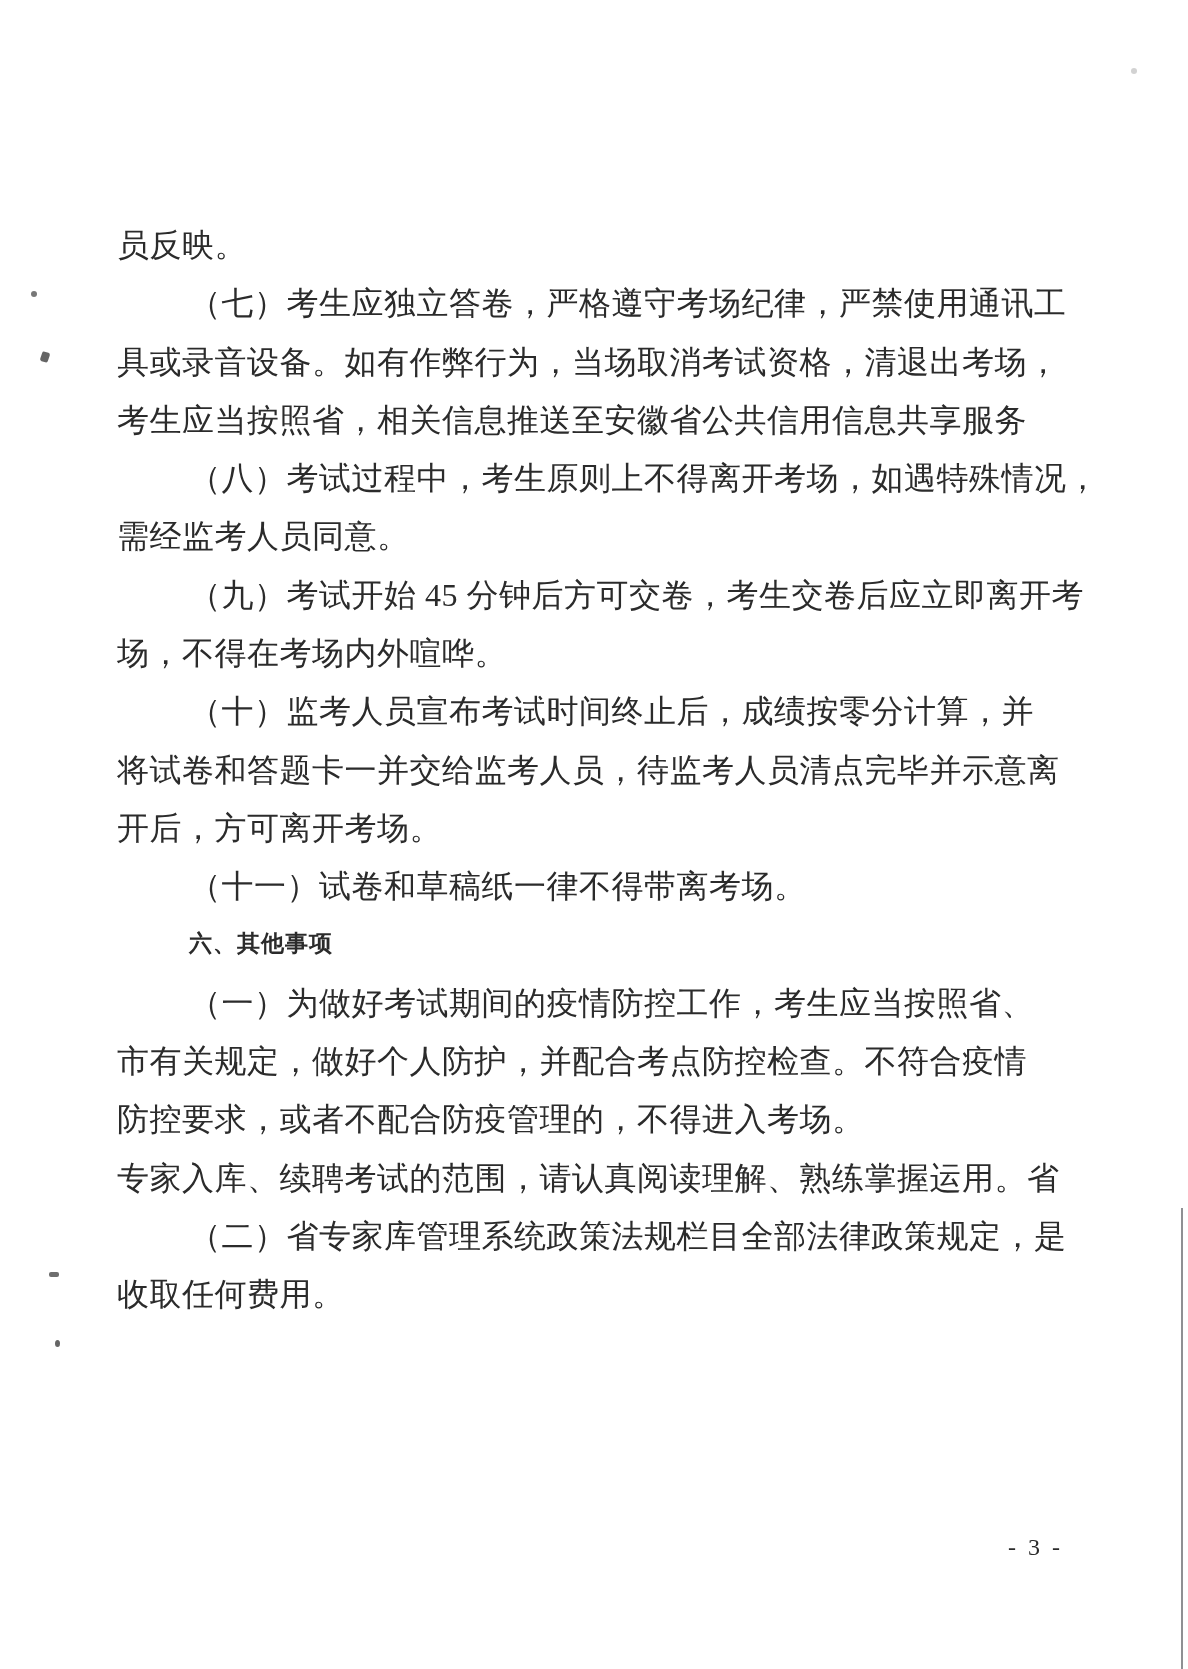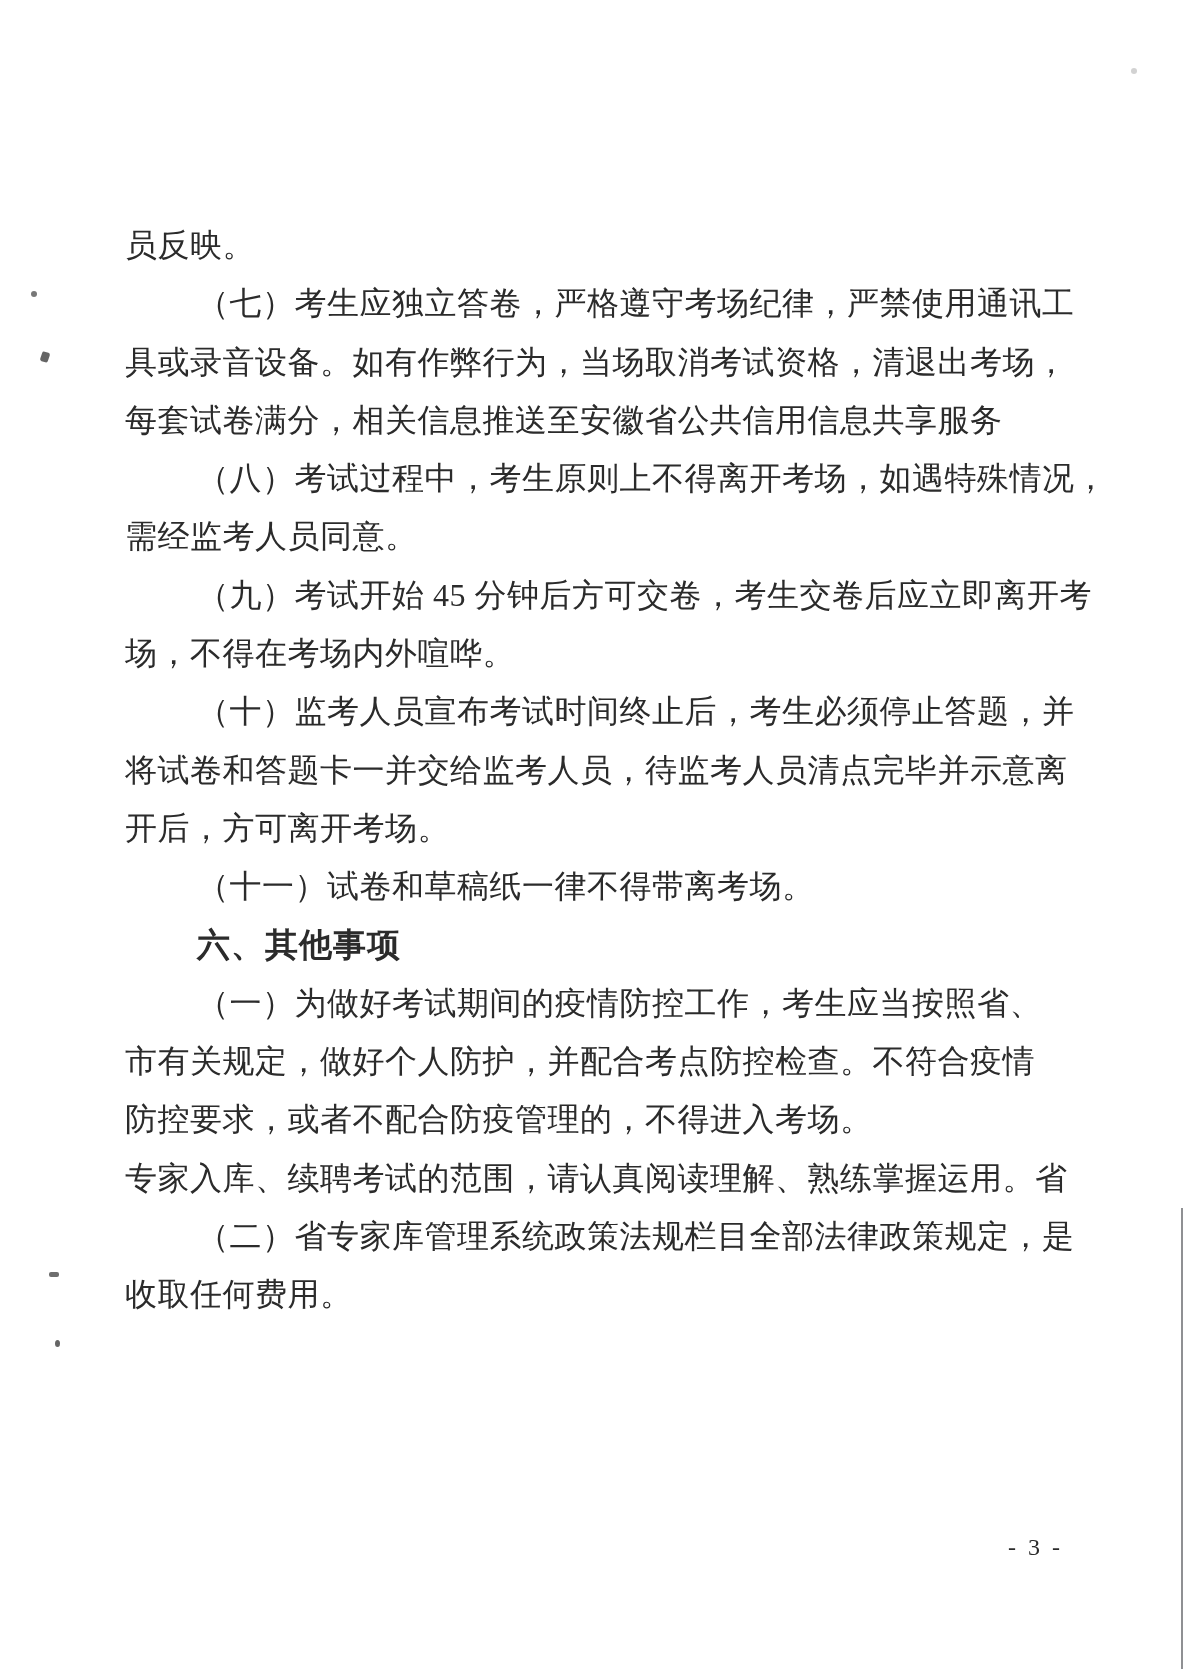--- a/index.html
+++ b/index.html
@@ -11,38 +11,38 @@
     position: relative;
     width: 1188px;
     height: 1669px;
     background: #ffffff;
     overflow: hidden;
     font-family: "Liberation Serif", "DejaVu Serif", serif;
     color: #2b2b2b;
   }
   .content {
     position: absolute;
-    left: 125px;
+    left: 117px;
     top: 216px;
     width: 940px;
   }
   .line {
     height: 58.3px;
     line-height: 58.3px;
     font-size: 32px;
     white-space: nowrap;
     letter-spacing: 0.5px;
   }
   .line.indent {
     padding-left: 72px;
   }
   .line.heading {
-    font-family: Liberation Sans, sans-serif;
+    font-family: Liberation Mono, monospace;
     font-weight: 700;
-    font-size: 33px;
+    font-size: 23px;
     letter-spacing: 1px;
   }
   .pagenum {
     position: absolute;
     left: 1008px;
     top: 1534px;
     font-size: 24px;
     letter-spacing: 3px;
     color: #2b2b2b;
     font-family: "Liberation Serif", "DejaVu Serif", serif;
@@ -65,26 +65,26 @@
 </style>
 </head>
 <body>
 
 <div class="page">
 
   <div class="content">
     <div class="line">员反映。</div>
     <div class="line indent">（七）考生应独立答卷，严格遵守考场纪律，严禁使用通讯工</div>
     <div class="line">具或录音设备。如有作弊行为，当场取消考试资格，清退出考场，</div>
-    <div class="line">每套试卷满分，相关信息推送至安徽省公共信用信息共享服务</div>
+    <div class="line">考生应当按照省，相关信息推送至安徽省公共信用信息共享服务</div>
     <div class="line indent">（八）考试过程中，考生原则上不得离开考场，如遇特殊情况，</div>
     <div class="line">需经监考人员同意。</div>
     <div class="line indent">（九）考试开始 45 分钟后方可交卷，考生交卷后应立即离开考</div>
     <div class="line">场，不得在考场内外喧哗。</div>
-    <div class="line indent">（十）监考人员宣布考试时间终止后，考生必须停止答题，并</div>
+    <div class="line indent">（十）监考人员宣布考试时间终止后，成绩按零分计算，并</div>
     <div class="line">将试卷和答题卡一并交给监考人员，待监考人员清点完毕并示意离</div>
     <div class="line">开后，方可离开考场。</div>
     <div class="line indent">（十一）试卷和草稿纸一律不得带离考场。</div>
     <div class="line indent heading">六、其他事项</div>
     <div class="line indent">（一）为做好考试期间的疫情防控工作，考生应当按照省、</div>
     <div class="line">市有关规定，做好个人防护，并配合考点防控检查。不符合疫情</div>
     <div class="line">防控要求，或者不配合防疫管理的，不得进入考场。</div>
     <div class="line">专家入库、续聘考试的范围，请认真阅读理解、熟练掌握运用。省</div>
     <div class="line indent">（二）省专家库管理系统政策法规栏目全部法律政策规定，是</div>
     <div class="line">收取任何费用。</div>

